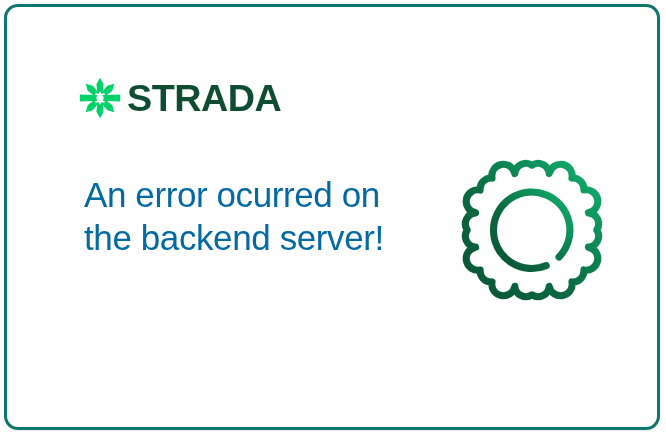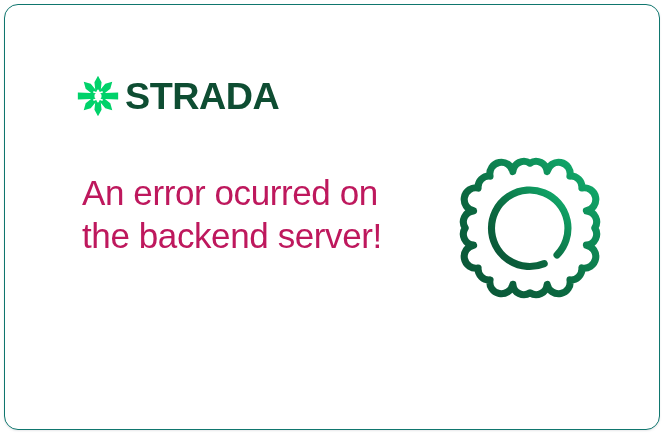--- a/index.html
+++ b/index.html
@@ -16,21 +16,21 @@
   }
 
   #error-card {
     position: absolute;
     left: 4px;
     top: 4px;
     width: 656px;
     height: 426px;
     box-sizing: border-box;
     background: #ffffff;
-    border: 1px solid #0f766e;
+    border: 3px solid #0f766e;
     border-radius: 14px;
     box-shadow: 0 1px 2px rgba(120,128,140,0.18);
     overflow: hidden;
   }
 
   
   #brand-lockup {
     position: absolute;
     left: 72px;
     top: 70px;
@@ -61,21 +61,21 @@
     position: absolute;
     left: 77px;
     top: 166px;
     width: 300px;
     margin: 0;
     font-family: "Liberation Sans", sans-serif;
     font-size: 35px;
     font-weight: 500;
     line-height: 43px;
     letter-spacing: -0.4px;
-    color: #be185d;
+    color: #0369a1;
     white-space: pre-line;
   }
 
   
   #gear-illustration {
     position: absolute;
     left: 446px;
     top: 144px;
     width: 158px;
     height: 158px;

